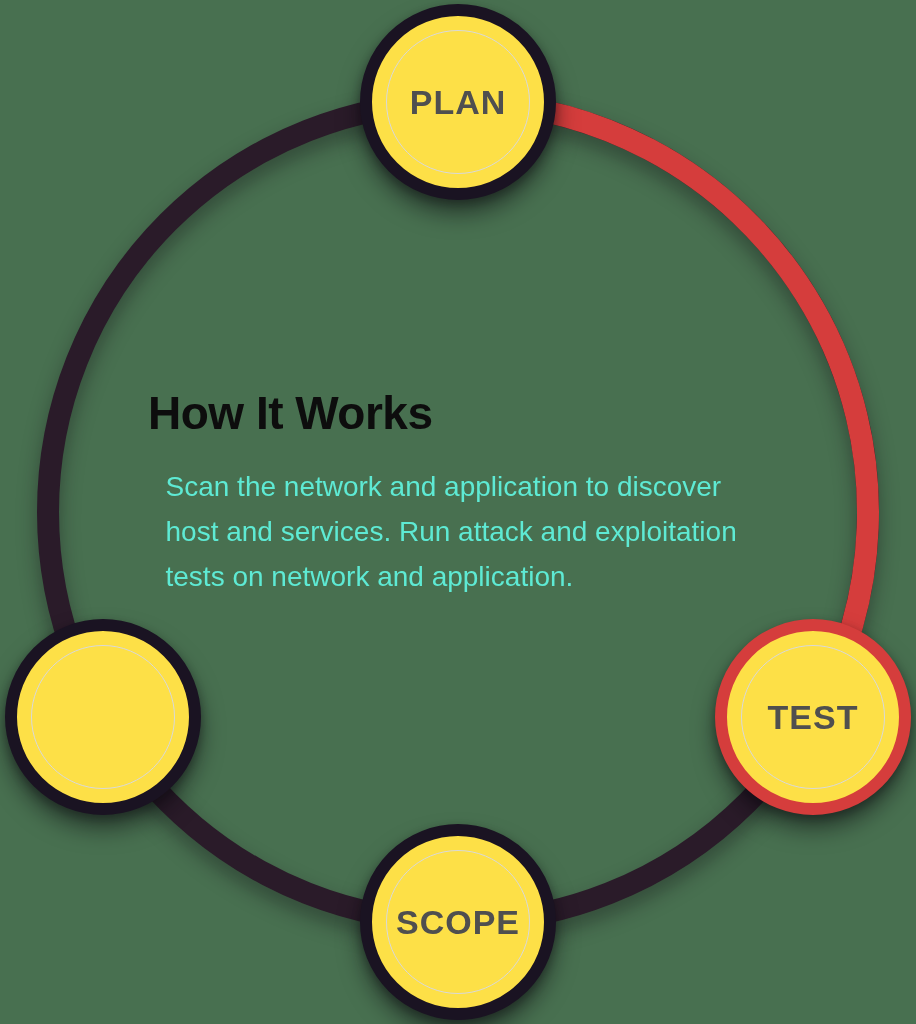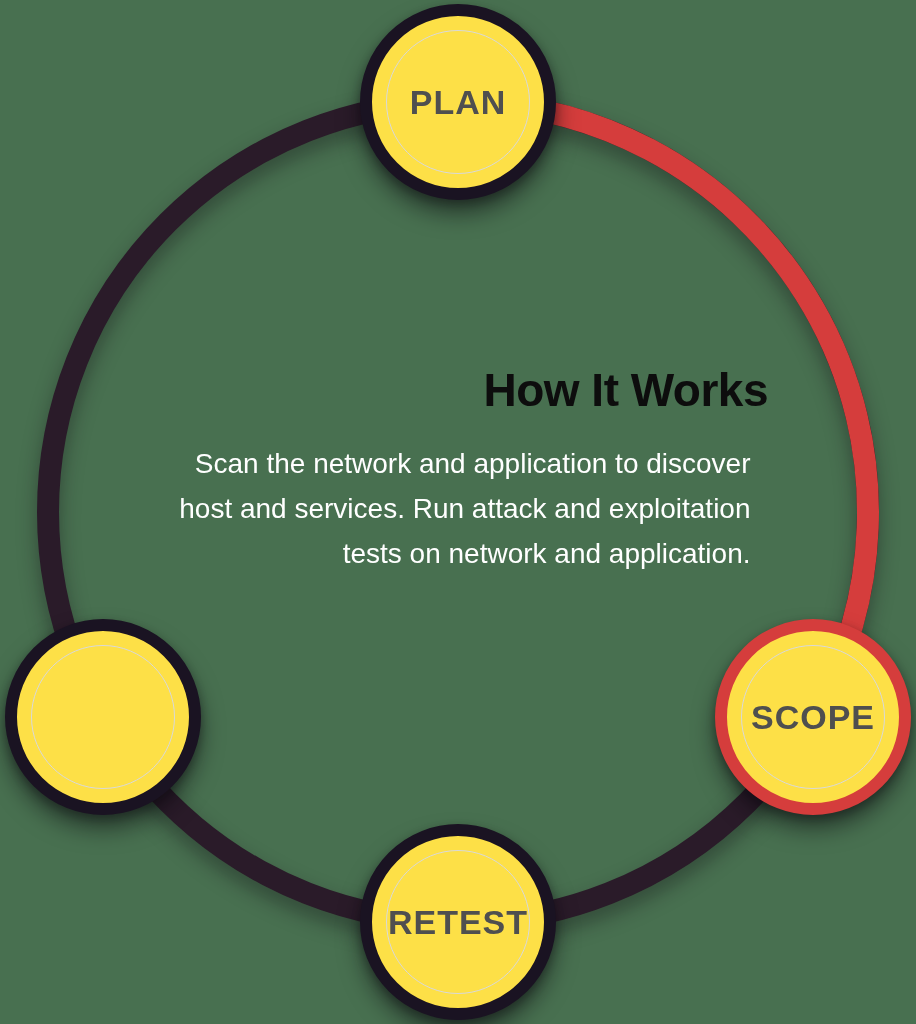--- a/index.html
+++ b/index.html
@@ -65,37 +65,37 @@
   }
   .node-plan   { left: 360px; top: 4px;   }
   .node-scope  { left: 715px; top: 209px; }
   .node-test   { left: 715px; top: 619px; }
   .node-report { left: 360px; top: 824px; }
   .node-youfix { left: 5px;   top: 619px; }
   .node-retest { left: 5px;   top: 209px; }
   
   .center-text {
     position: absolute;
-    top: 363px;
+    top: 386px;
     left: 50%;
     transform: translateX(-50%);
     width: 620px;
-    text-align: right;
+    text-align: left;
   }
   .center-title {
     font-size: 46px;
     font-weight: bold;
     color: #0d0d0d;
     letter-spacing: -0.5px;
     margin: 0 0 24px 0;
   }
   .center-desc {
     font-size: 28px;
     line-height: 45px;
-    color: #ffffff;
+    color: #5eead4;
     max-width: 585px;
     margin: 0 auto;
   }
 </style>
 </head>
 <body>
 
 <div class="stage">
 
   <svg class="ring-svg" viewBox="0 0 916 1024" aria-hidden="true">
@@ -104,26 +104,26 @@
   </svg>
 
   <div class="node node-plan">
     <div class="node-inner-ring"></div>
     <span class="node-label">PLAN</span>
   </div>
 
 
   <div class="node node-test highlight">
     <div class="node-inner-ring"></div>
-    <span class="node-label">SCOPE</span>
+    <span class="node-label">TEST</span>
   </div>
 
   <div class="node node-report">
     <div class="node-inner-ring"></div>
-    <span class="node-label">RETEST</span>
+    <span class="node-label">SCOPE</span>
   </div>
 
   <div class="node node-youfix">
     <div class="node-inner-ring"></div>
   </div>
 
 
   <div class="center-text">
     <h2 class="center-title">How It Works</h2>
     <p class="center-desc">Scan the network and application to discover host and services. Run attack and exploitation tests on network and application.</p>

